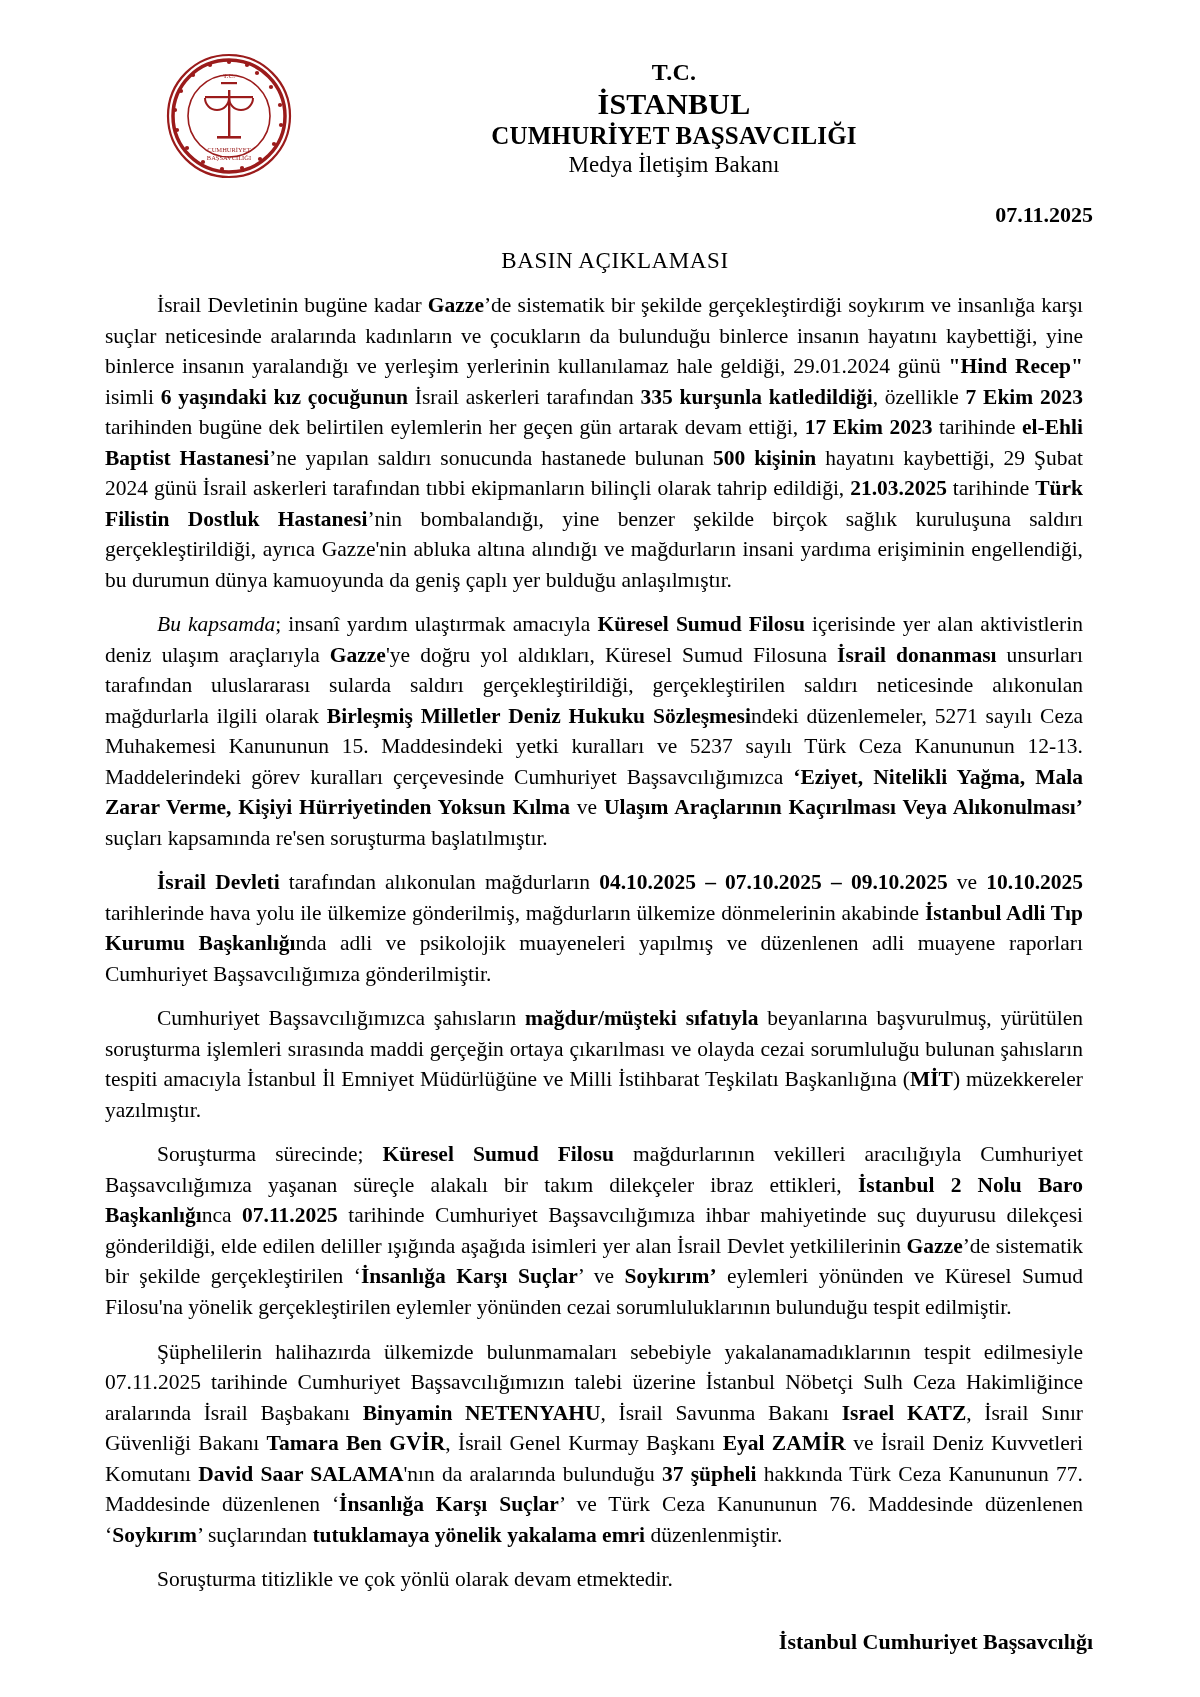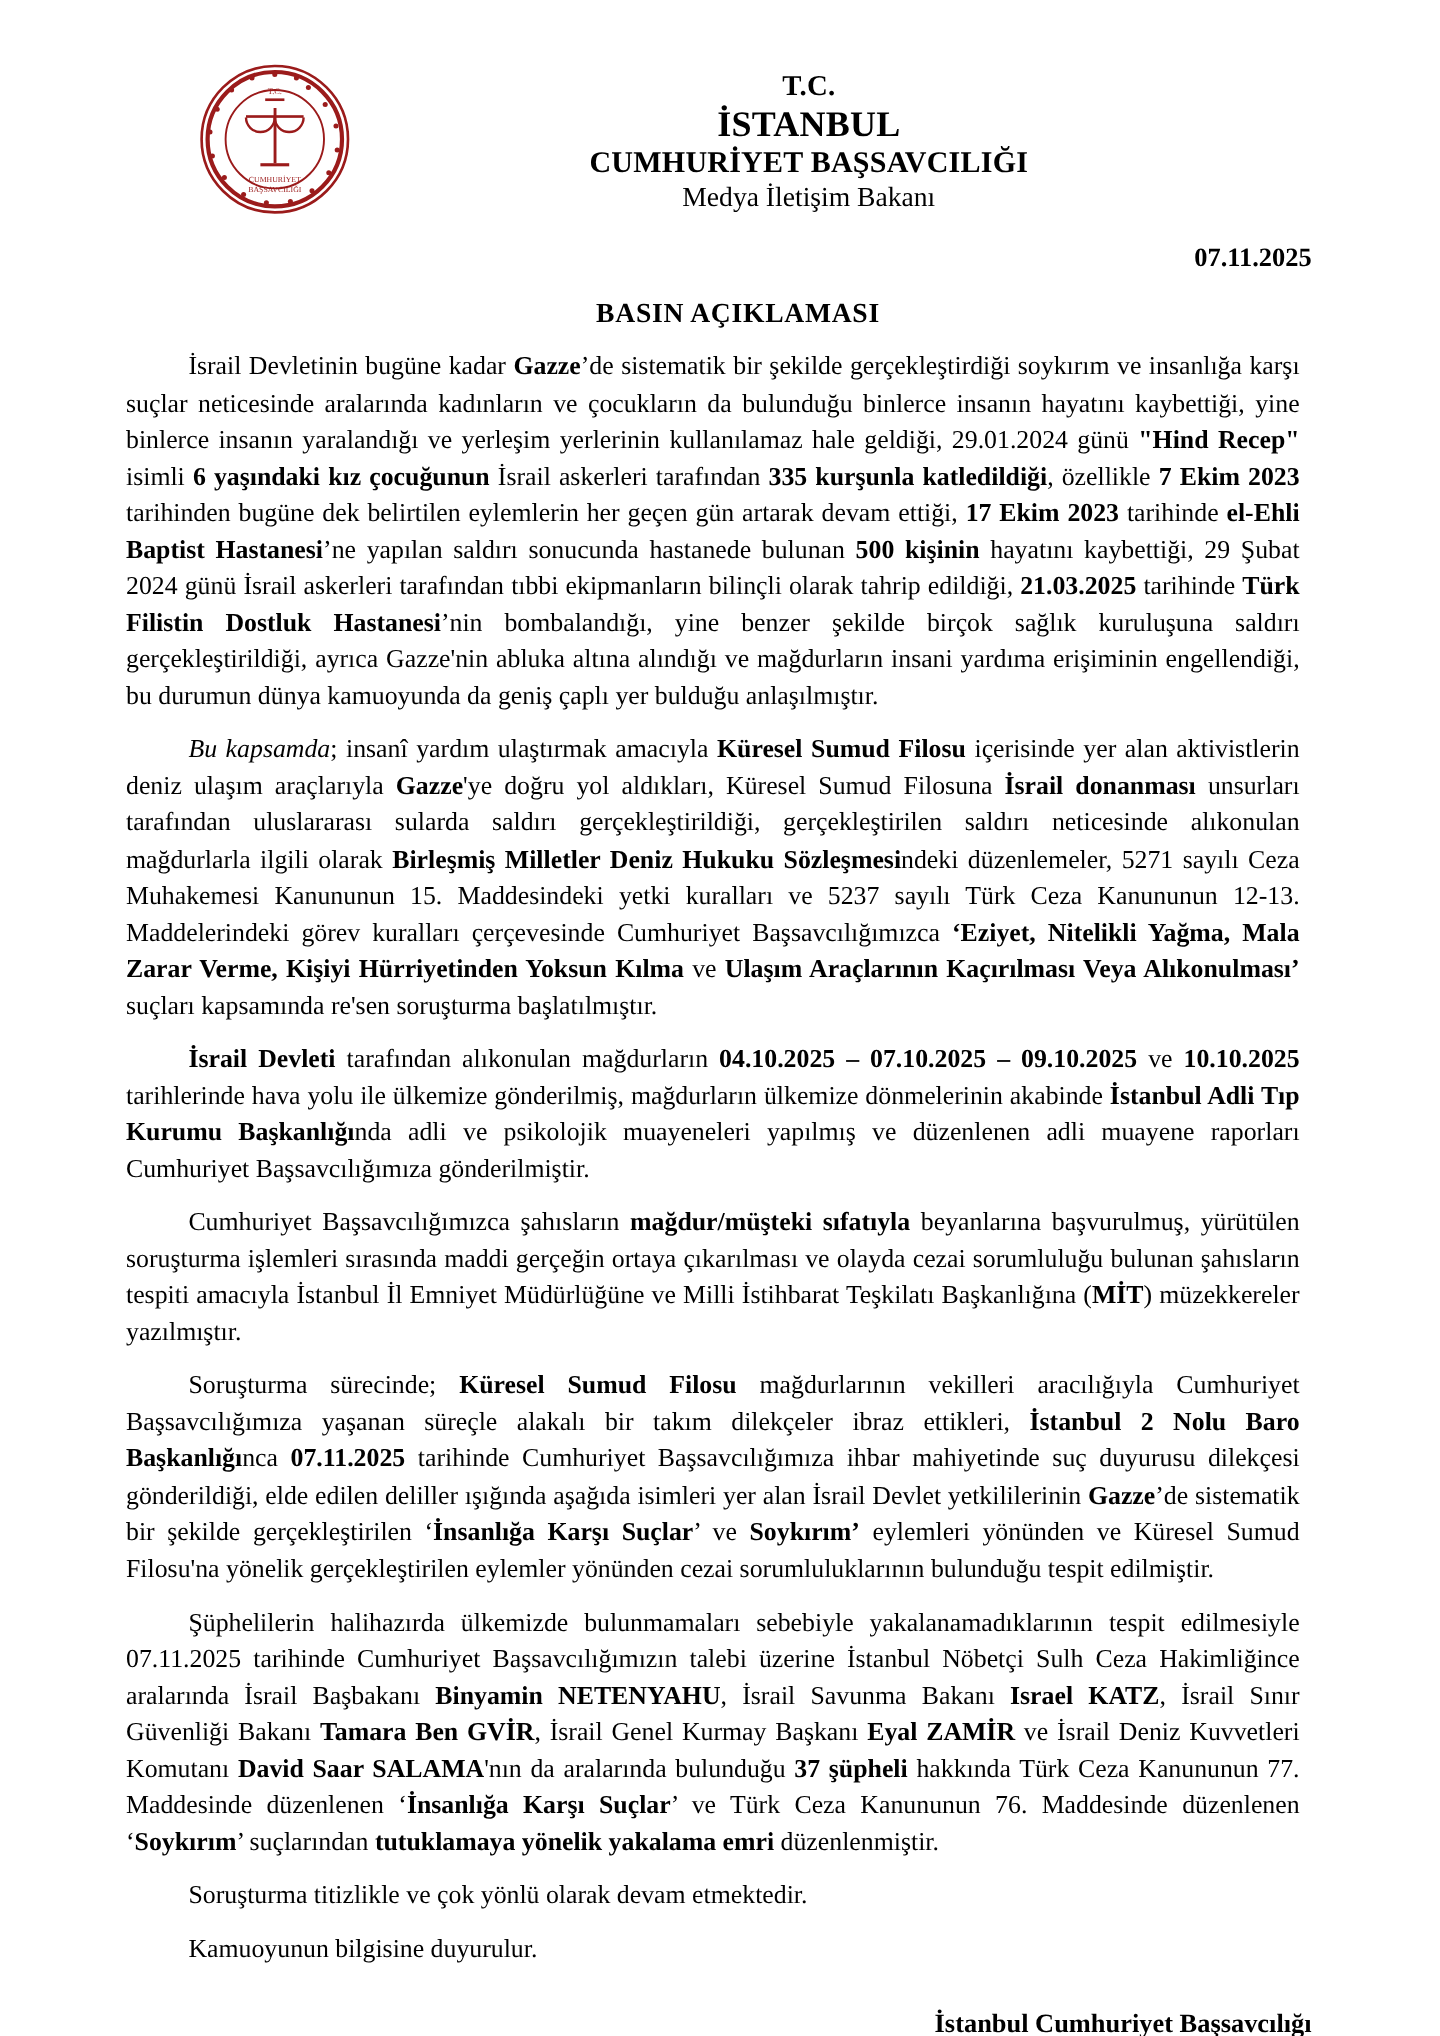--- a/index.html
+++ b/index.html
@@ -61,21 +61,21 @@
   .date-line {
     text-align: right;
     font-weight: bold;
     font-size: 22px;
     margin-top: 22px;
     margin-right: 2px;
   }
   
   .doc-title {
     text-align: center;
-    font-weight: bold;
+    font-weight: normal;
     font-size: 23px;
     letter-spacing: 0.6px;
     margin-top: 20px;
     margin-bottom: 16px;
     padding-left: 30px;
   }
   
   .body-text p {
     margin: 0 12px 14px 0;
     font-size: 21.5px;
@@ -160,19 +160,18 @@
     <p><b>İsrail Devleti</b><span> tarafından alıkonulan mağdurların </span><b>04.10.2025 – 07.10.2025 – 09.10.2025</b><span> ve </span><b>10.10.2025</b><span> tarihlerinde hava yolu ile ülkemize gönderilmiş, mağdurların ülkemize dönmelerinin akabinde </span><b>İstanbul Adli Tıp Kurumu Başkanlığı</b><span>nda adli ve psikolojik muayeneleri yapılmış ve düzenlenen adli muayene raporları Cumhuriyet Başsavcılığımıza gönderilmiştir.</span></p>
 
     <p><span>Cumhuriyet Başsavcılığımızca şahısların </span><b>mağdur/müşteki sıfatıyla</b><span> beyanlarına başvurulmuş, yürütülen soruşturma işlemleri sırasında maddi gerçeğin ortaya çıkarılması ve olayda cezai sorumluluğu bulunan şahısların tespiti amacıyla İstanbul İl Emniyet Müdürlüğüne ve Milli İstihbarat Teşkilatı Başkanlığına (</span><b>MİT</b><span>) müzekkereler yazılmıştır.</span></p>
 
     <p><span>Soruşturma sürecinde; </span><b>Küresel Sumud Filosu</b><span> mağdurlarının vekilleri aracılığıyla Cumhuriyet Başsavcılığımıza yaşanan süreçle alakalı bir takım dilekçeler ibraz ettikleri, </span><b>İstanbul 2 Nolu Baro Başkanlığı</b><span>nca </span><b>07.11.2025</b><span> tarihinde Cumhuriyet Başsavcılığımıza ihbar mahiyetinde suç duyurusu dilekçesi gönderildiği, elde edilen deliller ışığında aşağıda isimleri yer alan İsrail Devlet yetkililerinin </span><b>Gazze</b><span>’de sistematik bir şekilde gerçekleştirilen ‘</span><b>İnsanlığa Karşı Suçlar</b><span>’ ve </span><b>Soykırım’</b><span> eylemleri yönünden ve Küresel Sumud Filosu'na yönelik gerçekleştirilen eylemler yönünden cezai sorumluluklarının bulunduğu tespit edilmiştir.</span></p>
 
     <p><span>Şüphelilerin halihazırda ülkemizde bulunmamaları sebebiyle yakalanamadıklarının tespit edilmesiyle 07.11.2025 tarihinde Cumhuriyet Başsavcılığımızın talebi üzerine İstanbul Nöbetçi Sulh Ceza Hakimliğince aralarında İsrail Başbakanı </span><b>Binyamin NETENYAHU</b><span>, İsrail Savunma Bakanı </span><b>Israel KATZ</b><span>, İsrail Sınır Güvenliği Bakanı </span><b>Tamara Ben GVİR</b><span>, İsrail Genel Kurmay Başkanı </span><b>Eyal ZAMİR</b><span> ve İsrail Deniz Kuvvetleri Komutanı </span><b>David Saar SALAMA</b><span>'nın da aralarında bulunduğu </span><b>37 şüpheli</b><span> hakkında Türk Ceza Kanununun 77. Maddesinde düzenlenen ‘</span><b>İnsanlığa Karşı Suçlar</b><span>’ ve Türk Ceza Kanununun 76. Maddesinde düzenlenen ‘</span><b>Soykırım</b><span>’ suçlarından </span><b>tutuklamaya yönelik yakalama emri</b><span> düzenlenmiştir.</span></p>
 
     <p>Soruşturma titizlikle ve çok yönlü olarak devam etmektedir.</p>
 
-    <p>Kamuoyunun bilgisine duyurulur.</p>
 
   </div>
 
   <div class="sign">İstanbul Cumhuriyet Başsavcılığı</div>
 
 </div>
 
 </body></html>

